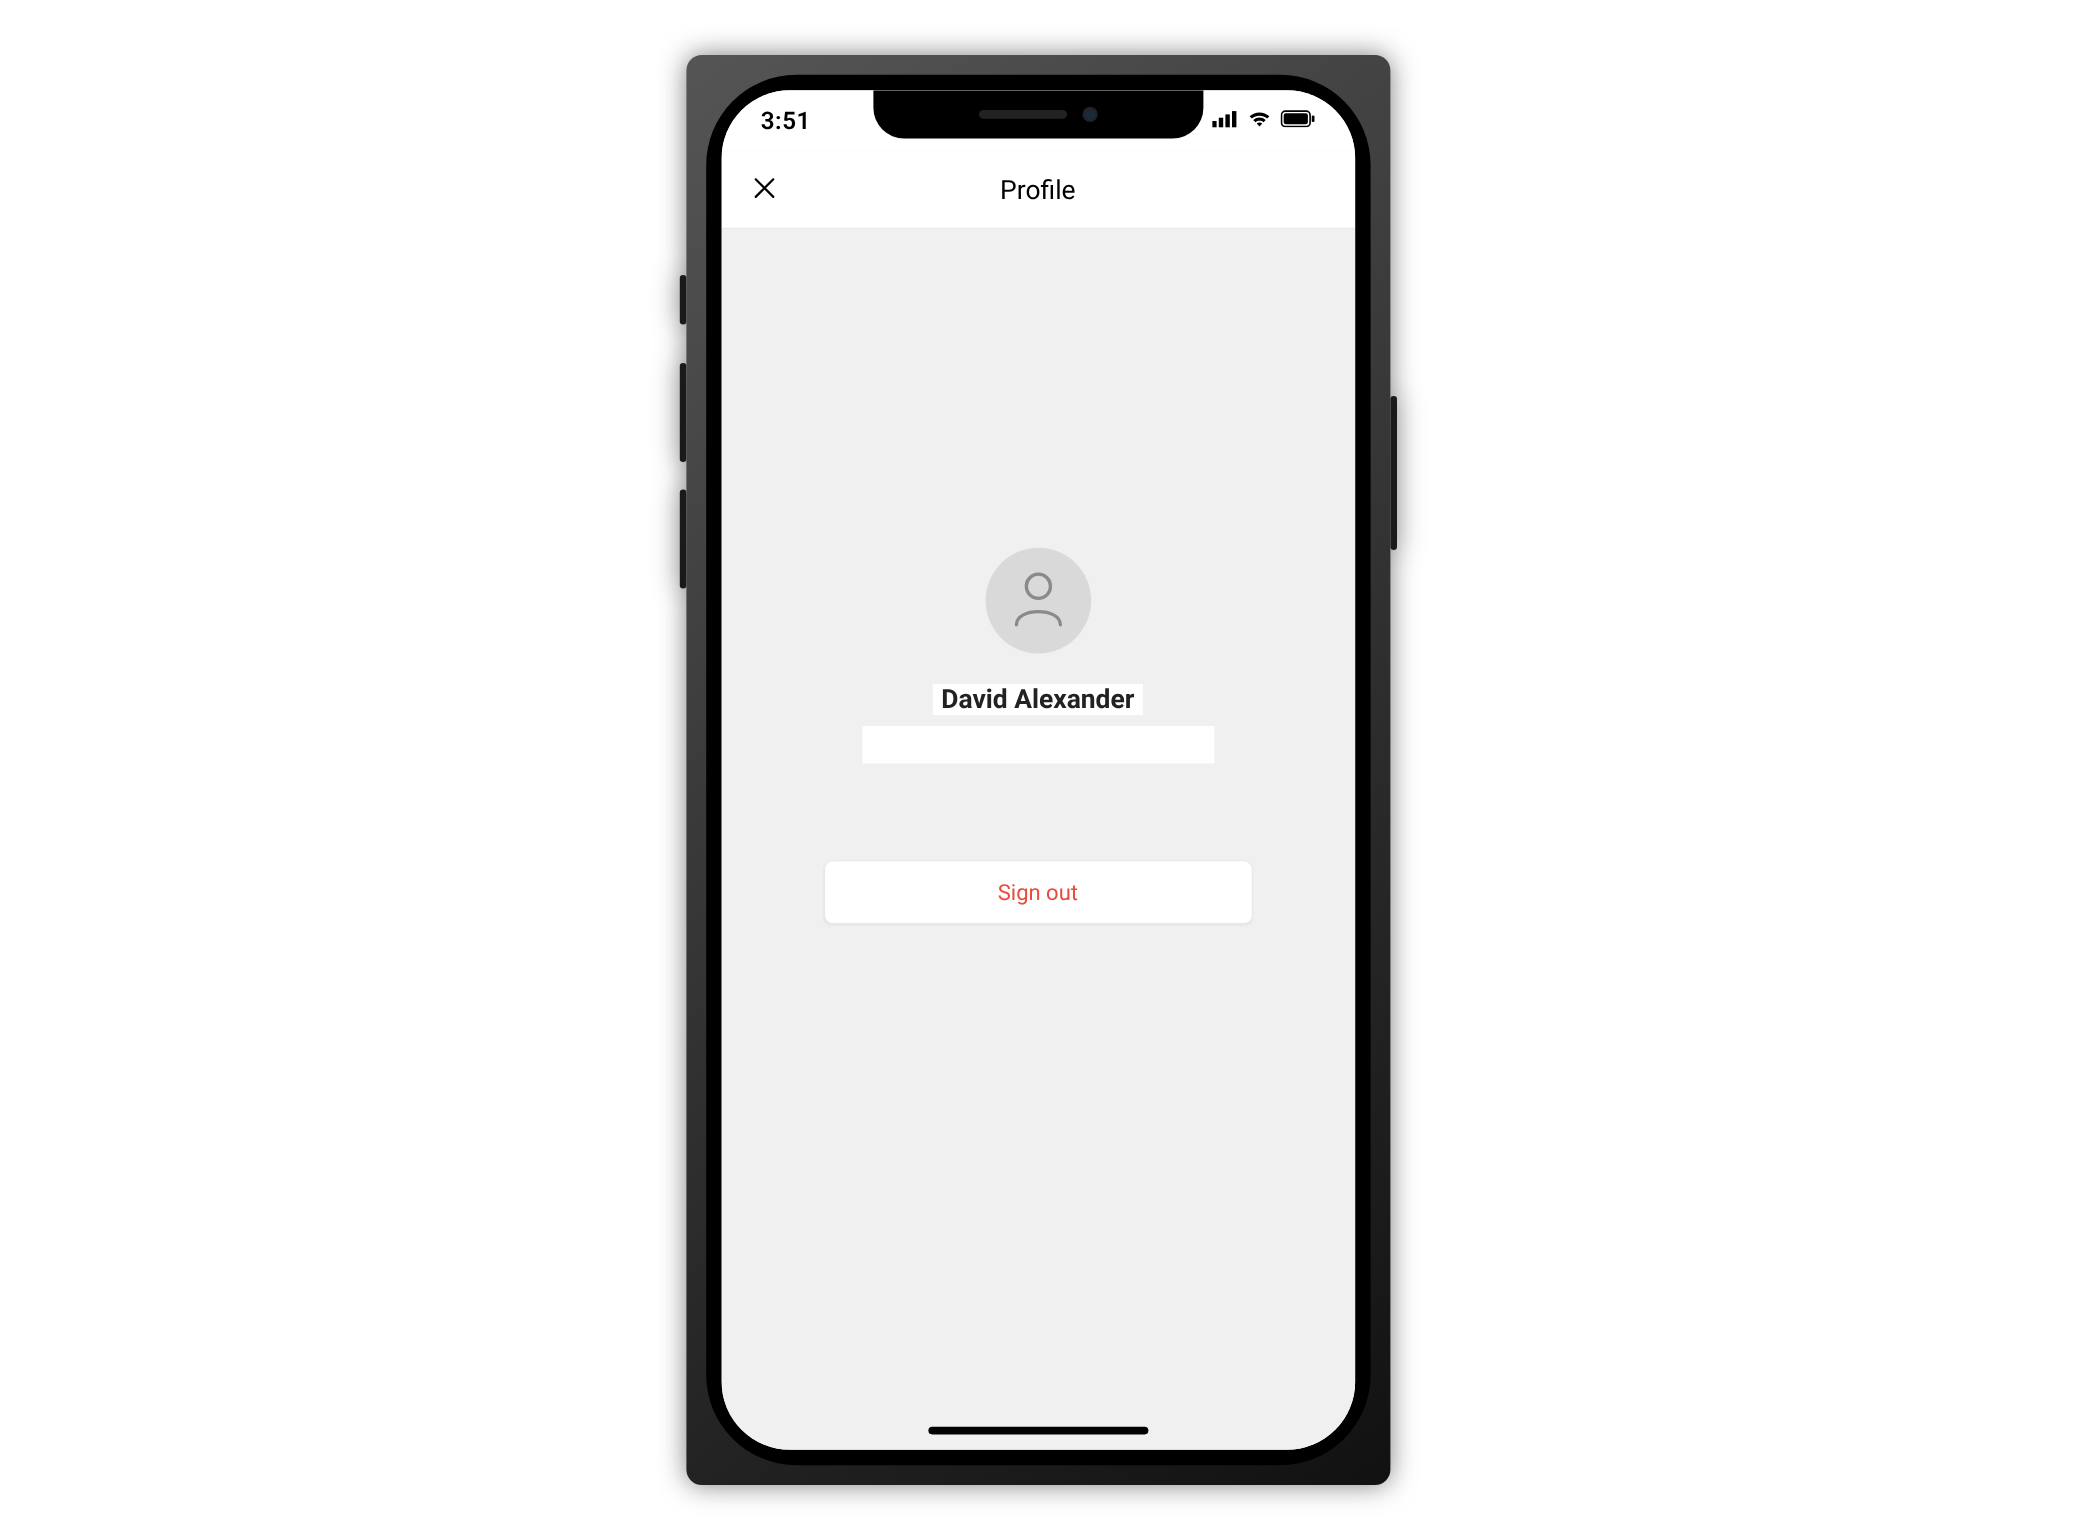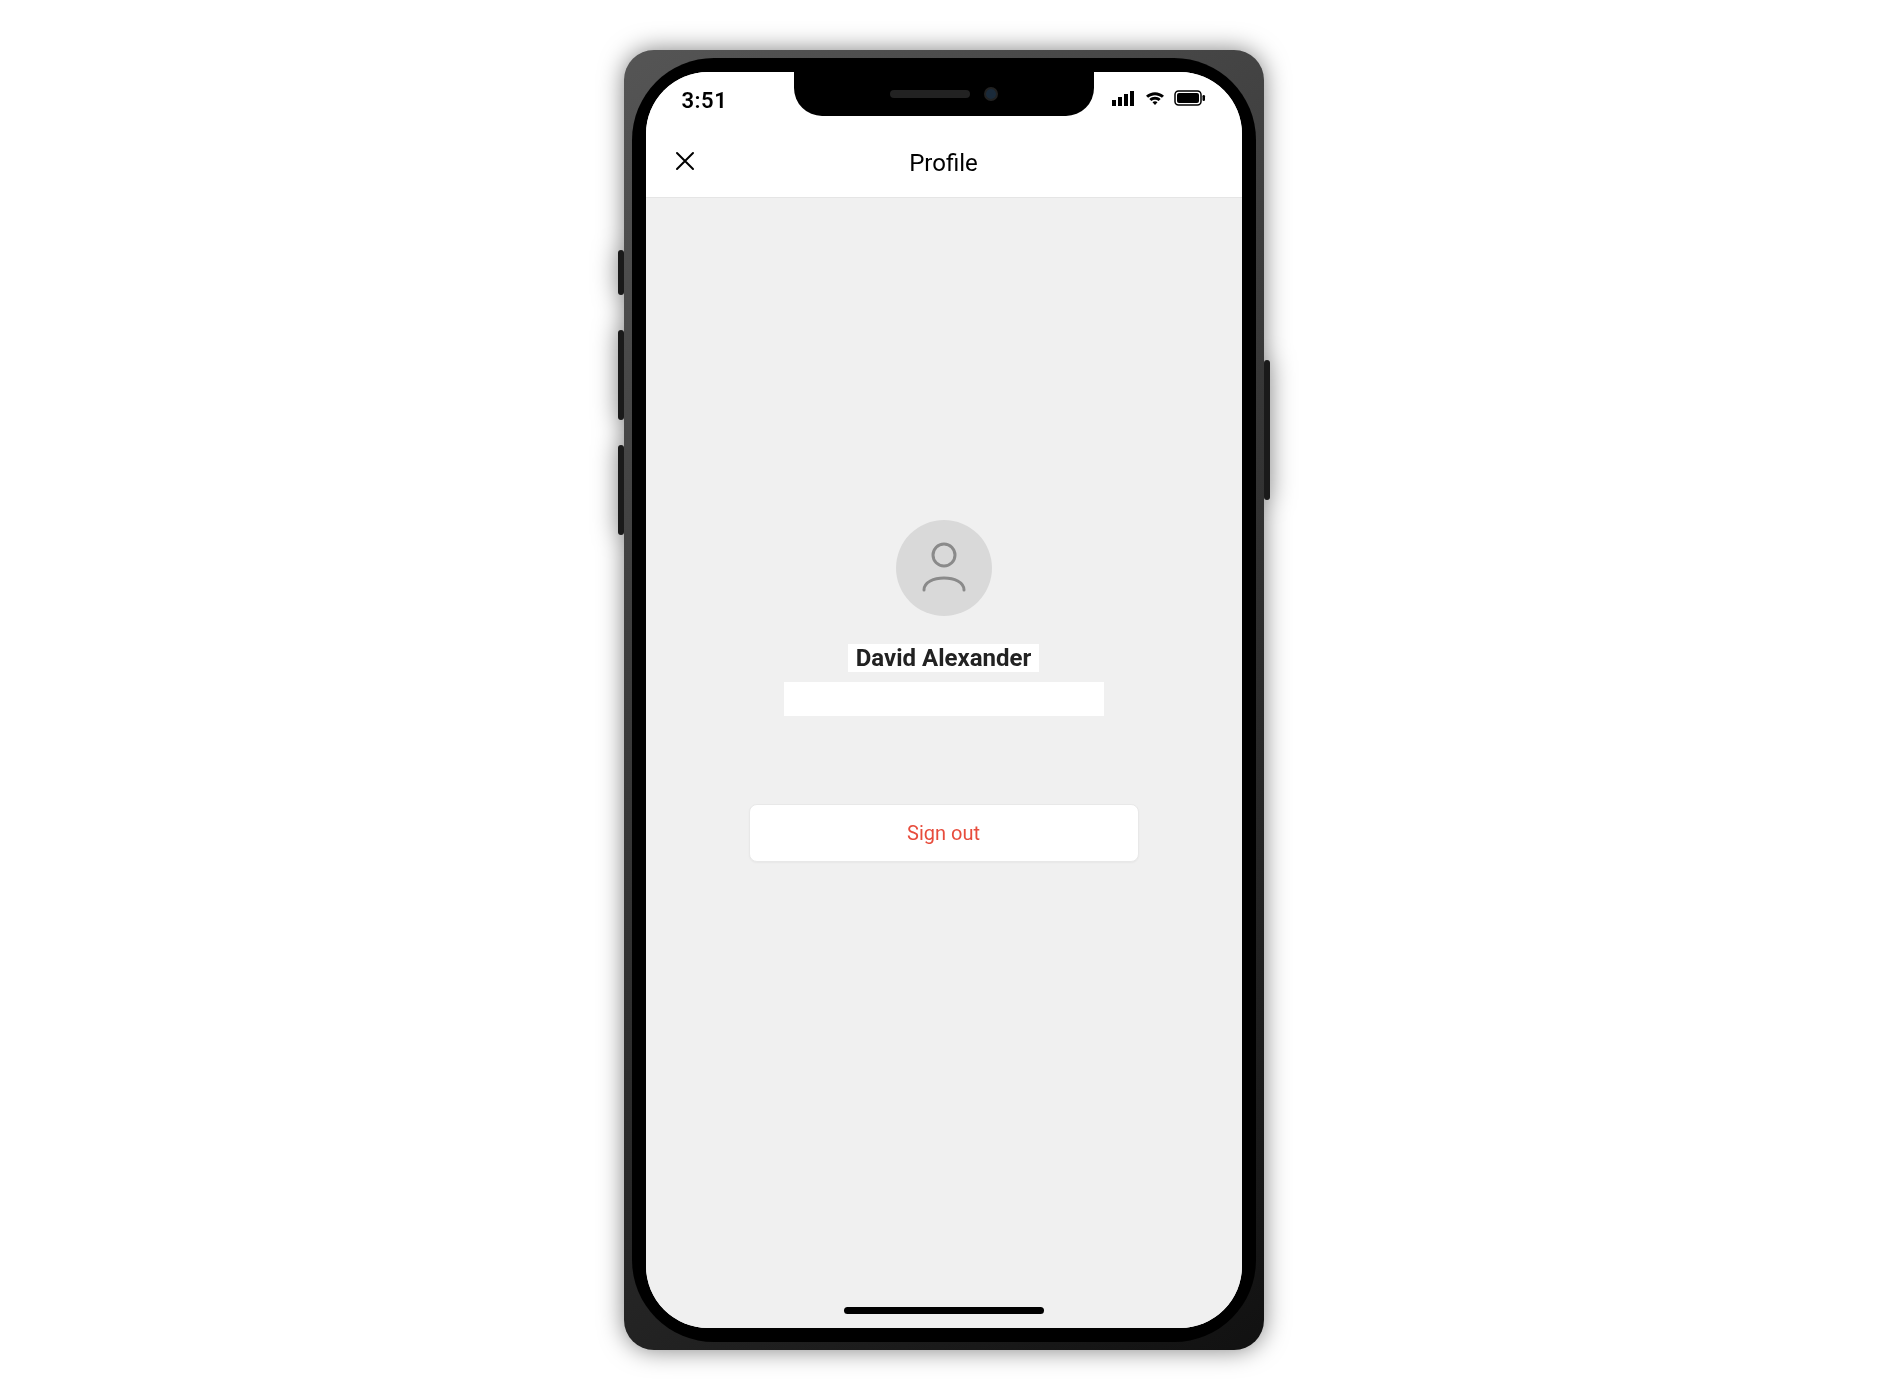--- a/index.html
+++ b/index.html
@@ -16,23 +16,23 @@
   
   .phone-wrap {
     position: relative;
     width: 640px;
     height: 1300px;
     filter: drop-shadow(0 0 12px rgba(0,0,0,0.5));
   }
   .phone-outer {
     position: absolute;
     inset: 0;
-    border-radius: 30px;
+    border-radius: 14px;
     background: linear-gradient(145deg,#555,#111);
-    padding: 8px;
+    padding: 18px;
   }
   .phone-mid {
     width: 100%; height: 100%;
     border-radius: 82px;
     background: #000;
     padding: 10px;
   }
   .phone-inner {
     width: 100%; height: 100%;
     border-radius: 72px;
@@ -122,21 +122,20 @@
 
   
   .content {
     position:absolute;
     top:126px; left:0; right:0; bottom:0;
     background:#f0f0f0;
     display:flex;
     flex-direction:column;
     align-items:center;
     padding-top: 290px;
-    margin-top: 32px;
   }
   .avatar {
     width: 96px; height:96px;
     border-radius:50%;
     background:#d9d9d9;
     display:flex;
     align-items:center;
     justify-content:center;
   }
   .user-name {

